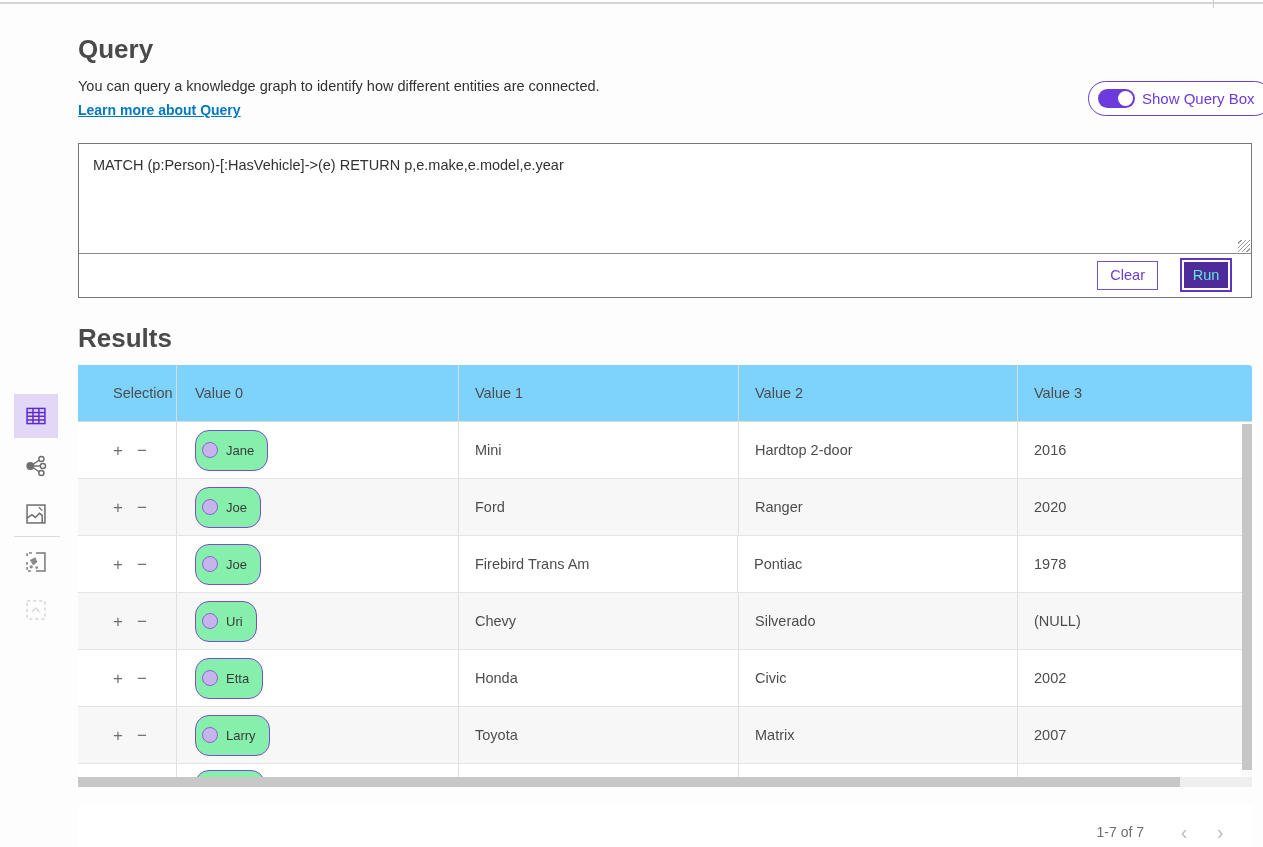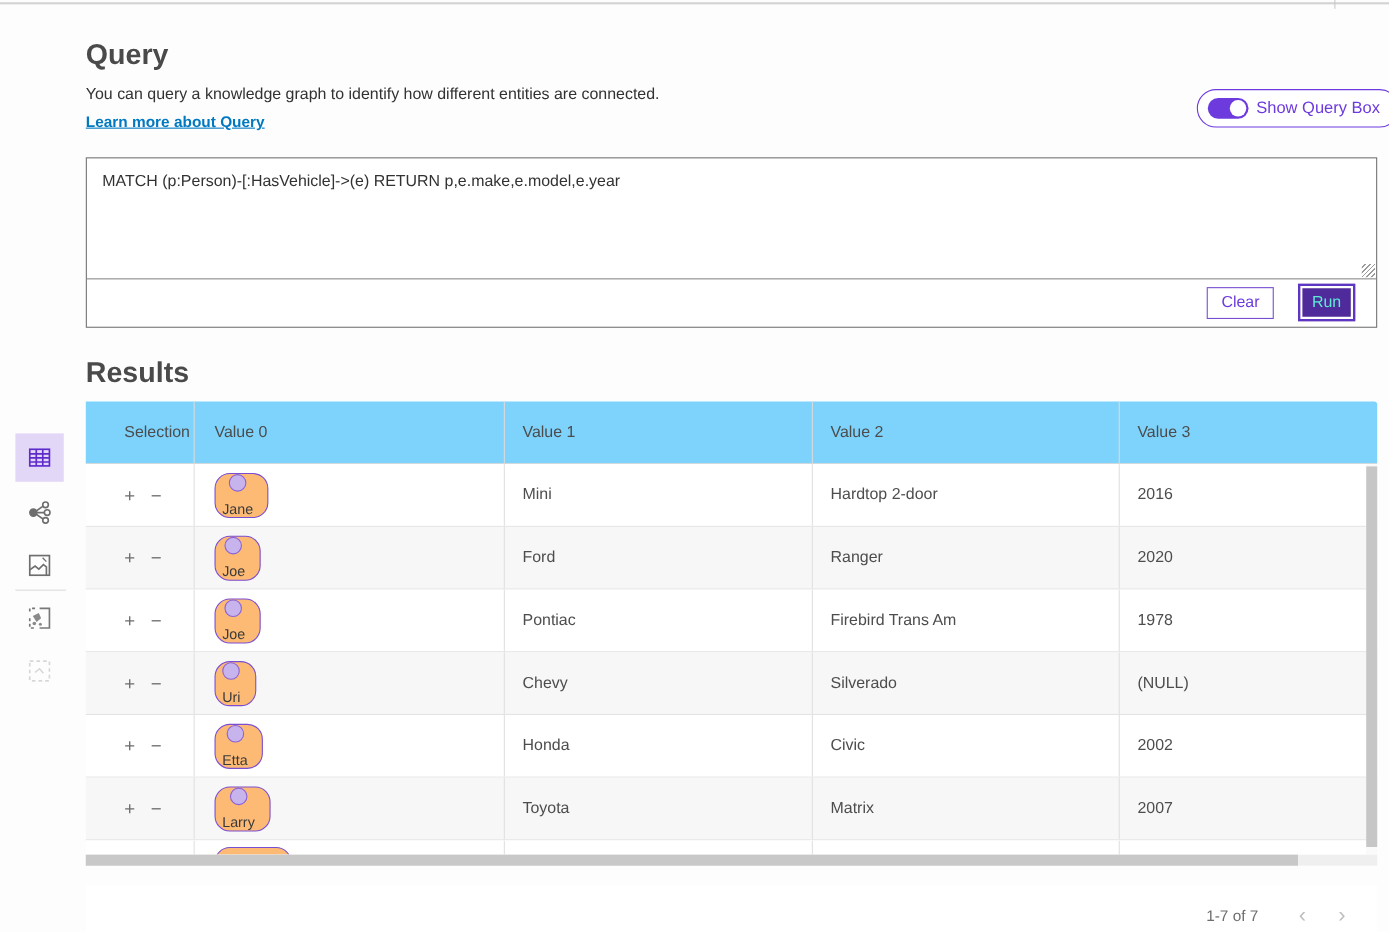--- a/index.html
+++ b/index.html
@@ -58,21 +58,21 @@
   .c1 { width:282px; padding-left:18px; }
   .c2 { width:280px; }
   .c3 { width:279px; }
   .c4 { width:234px; border-right:none; }
   .tr .c0 { border-right-color:#e0e0e0; gap:14px; padding-left:35px; }
   #thead .th { border-right-color:#dadada; }
   .pm { background:none; border:none; font-size:17px; color:#6e6e6e; cursor:pointer;
     font-family:inherit; line-height:1; padding:0; }
 
   .chip { display:inline-flex; align-items:center; gap:8px; height:41px; padding:0 13px 0 6px;
-    border:1.5px solid #7a4ed2; border-radius:14px; background:#fdba74; cursor:pointer;flex-direction:column; }
+    border:1.5px solid #7a4ed2; border-radius:14px; background:#86efac; cursor:pointer; }
   .chip .dot { width:16px; height:16px; border-radius:50%; background:#c8b4ed; border:1.5px solid #8a63d6; }
   .chip .chip-label { font-size:13px; color:#3a3a3a; }
 
   #partial-row { height:13px; border-bottom:none; overflow:hidden; }
   #partial-row .c1 { align-items:flex-start; padding-top:6px; }
   #partial-row .chip { width:70px; }
 
   
   #vscroll-track { position:absolute; left:1242px; top:422px; width:10px; height:355px; background:#fafafa; }
   #vscroll-thumb { position:absolute; left:0; top:2px; width:10px; height:346px; background:#c6c6c6; cursor:grab; }
@@ -219,22 +219,22 @@
       <div class="td c0">
         <button class="pm">+</button>
         <button class="pm">−</button>
       </div>
       <div class="td c1">
         <span class="chip">
           <span class="dot"></span>
           <span class="chip-label">Joe</span>
         </span>
       </div>
+      <div class="td c3">Firebird Trans Am</div>
       <div class="td c2">Pontiac</div>
-      <div class="td c3">Firebird Trans Am</div>
       <div class="td c4">1978</div>
     </div>
 
     <div class="tr alt">
       <div class="td c0">
         <button class="pm">+</button>
         <button class="pm">−</button>
       </div>
       <div class="td c1">
         <span class="chip">

